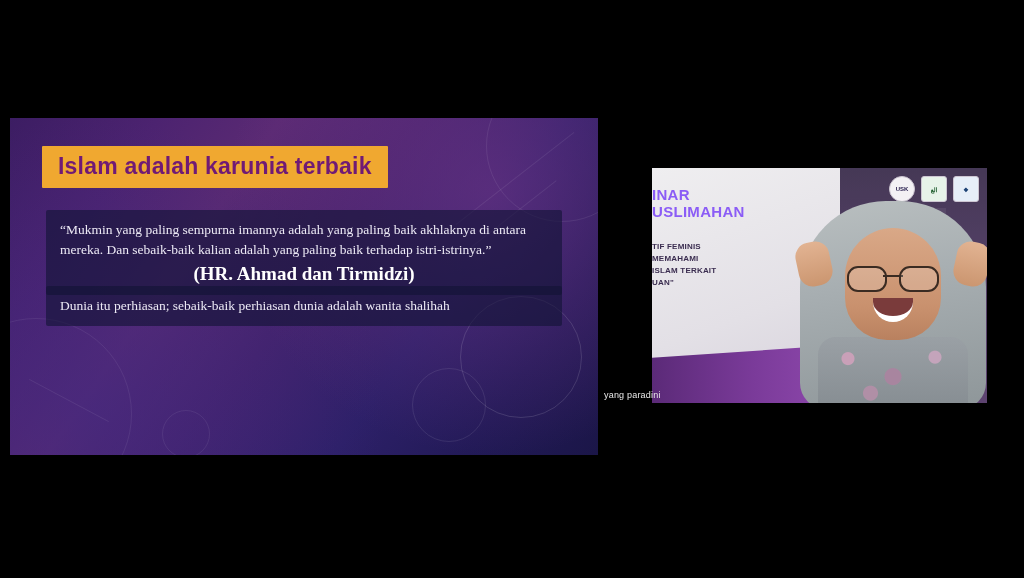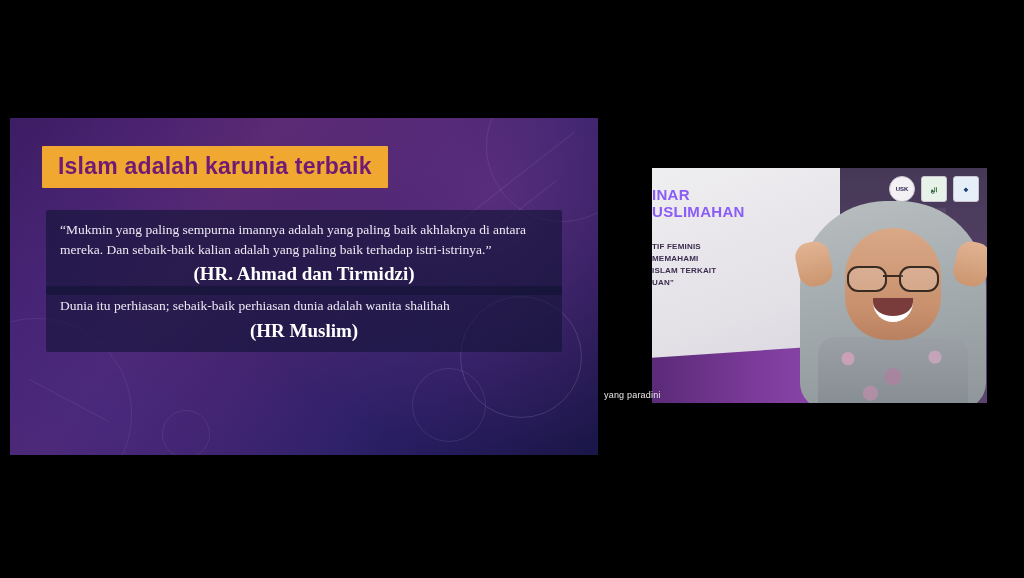--- a/index.html
+++ b/index.html
@@ -320,21 +320,20 @@
       <div class="title-text">Islam adalah karunia terbaik</div>
     </div>
 
     <div class="quote-box q1">
       <p class="quote-text">“Mukmin yang paling sempurna imannya adalah yang paling baik akhlaknya di antara mereka. Dan sebaik-baik kalian adalah yang paling baik terhadap istri-istrinya.”</p>
       <p class="quote-source">(HR. Ahmad dan Tirmidzi)</p>
     </div>
 
     <div class="quote-box q2">
       <p class="quote-text">Dunia itu perhiasan; sebaik-baik perhiasan dunia adalah wanita shalihah</p>
-      <p class="quote-source">(HR Muslim)</p>
     </div>
   </div>
 
   <div class="webcam">
     <div class="cam-bg"></div>
     <div class="cam-panel-left"></div>
     <div class="cam-mosque">
       <div class="dome"></div>
       <div class="minaret"></div>
       <div class="minaret2"></div>

